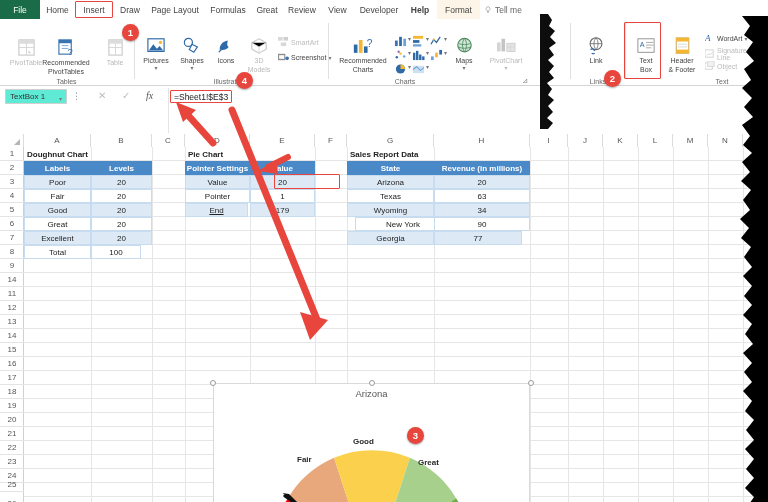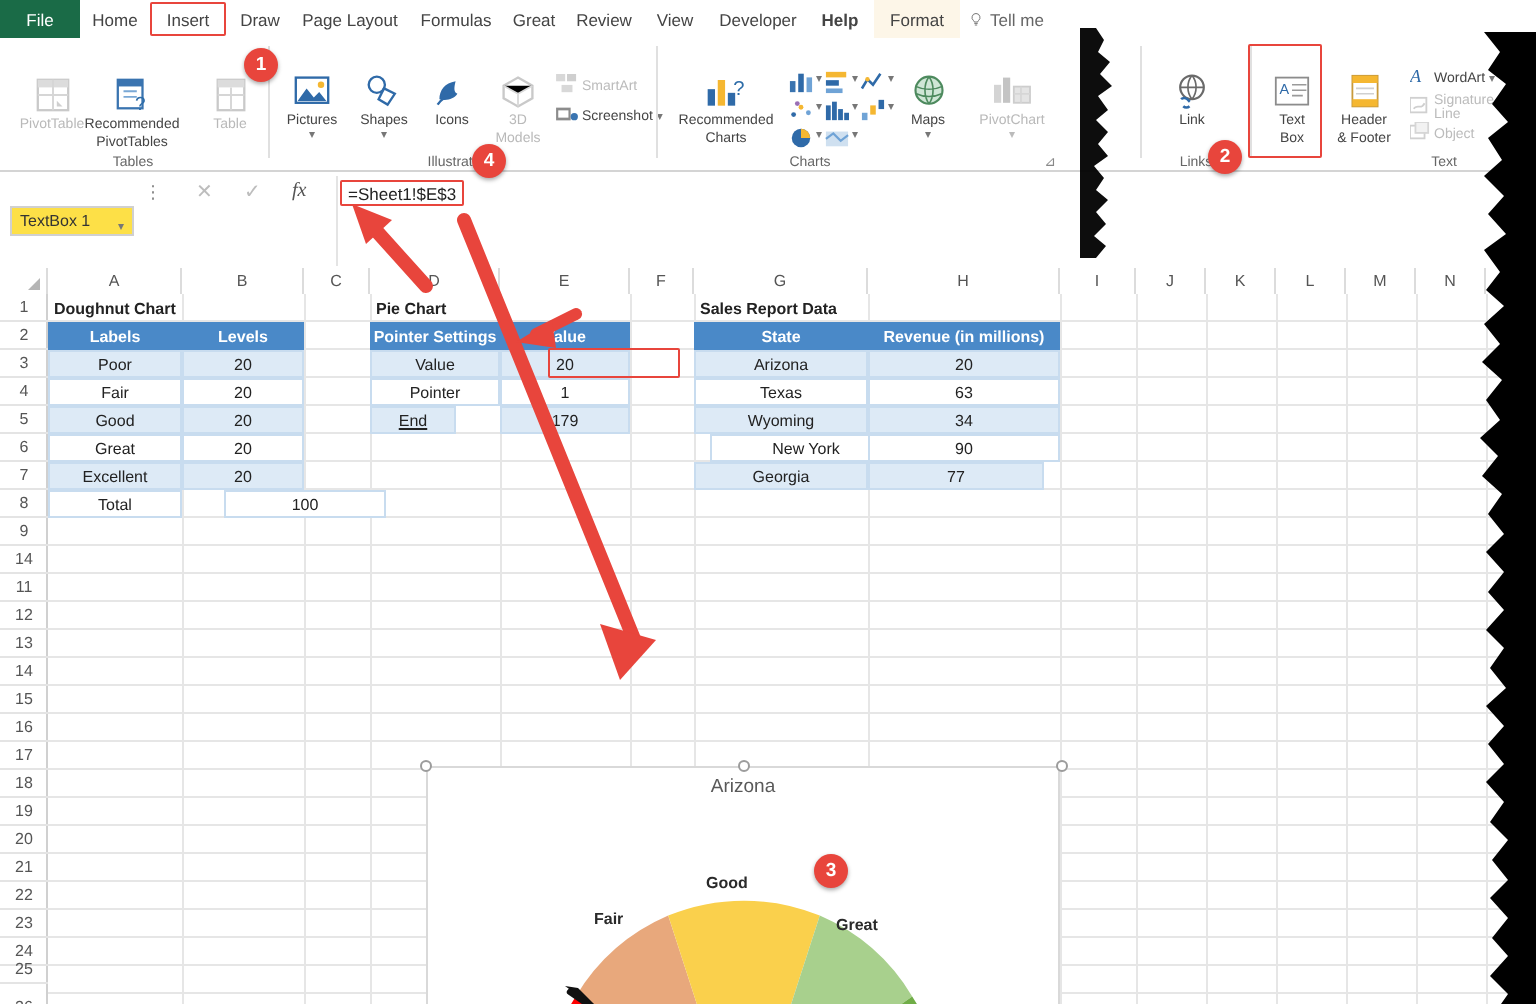--- a/index.html
+++ b/index.html
@@ -45,22 +45,22 @@
     width:52px; text-align:center; font-size:7px; color:#444; line-height:8.5px;
   }
   .bigbtn .ic { height:22px; display:flex; align-items:flex-end; justify-content:center; margin-bottom:2px;}
   .bigbtn.dim { color:#b9b9b9; }
   .smallbtn { position:absolute; font-size:7px; color:#444; display:flex; align-items:center; gap:2px; }
   .smallbtn.dim { color:#bbb; }
 
   
   #fbar { position:absolute; left:0; top:86px; width:768px; height:48px; background:#fff; }
   #namebox {
-    position:absolute; left:5px; top:17px; width:62px; height:15px;
-    border:1px solid #d0d0d0; background:#fde047; font-size:8px; color:#333;
+    position:absolute; left:5px; top:3px; width:62px; height:15px;
+    border:1px solid #d0d0d0; background:#5eead4; font-size:8px; color:#333;
     display:flex; align-items:center; padding-left:4px;
   }
   #namebox-caret { position:absolute; right:4px; top:5px; font-size:6px; color:#777; }
   #nb-dots { position:absolute; left:72px; top:5px; font-size:9px; color:#888; letter-spacing:0; }
   .fbtn { position:absolute; top:4px; font-size:10px; color:#bdbdbd; }
   #fx { position:absolute; left:146px; top:4px; font-size:10px; color:#555; font-style:italic; font-family:"Liberation Serif",serif;}
   #formula-input {
     position:absolute; left:168px; top:2px; width:596px; height:45px;
     background:#fff; border-left:1px solid #e4e4e4; font-size:8.5px;
     color:#222; padding:3px 0 0 5px;
@@ -556,29 +556,29 @@
       <div class="cell ctr cellborder bandblue" style="left: 67px; width: 61px; top: 28px;">20</div>
       <div class="cell ctr cellborder bandwhite" style="left: 0px; width: 67px; top: 42px;">Fair</div>
       <div class="cell ctr cellborder bandwhite" style="left: 67px; width: 61px; top: 42px;">20</div>
       <div class="cell ctr cellborder bandblue" style="left: 0px; width: 67px; top: 56px;">Good</div>
       <div class="cell ctr cellborder bandblue" style="left: 67px; width: 61px; top: 56px;">20</div>
       <div class="cell ctr cellborder bandwhite" style="left: 0px; width: 67px; top: 70px;">Great</div>
       <div class="cell ctr cellborder bandwhite" style="left: 67px; width: 61px; top: 70px;">20</div>
       <div class="cell ctr cellborder bandblue" style="left: 0px; width: 67px; top: 84px;">Excellent</div>
       <div class="cell ctr cellborder bandblue" style="left: 67px; width: 61px; top: 84px;">20</div>
       <div class="cell ctr cellborder bandwhite" style="left: 0px; width: 67px; top: 98px;">Total</div>
-      <div class="cell ctr cellborder bandwhite" style="left: 67px; width: 81px; top: 98px; margin-left: 21px;">100</div>
+      <div class="cell ctr cellborder bandwhite" style="left: 67px; width: 50px; top: 98px;">100</div>
       <div class="cell bold" style="left: 161px; width: 65px; top: 0px;">Pie Chart</div>
       <div class="cell ctr hdrblue" style="left: 161px; width: 65px; top: 14px;">Pointer Settings</div>
       <div class="cell ctr hdrblue" style="left: 226px; width: 65px; top: 14px;">Value</div>
       <div class="cell ctr cellborder bandblue" style="left: 161px; width: 65px; top: 28px;">Value</div>
       <div class="cell ctr cellborder bandblue" style="left: 226px; width: 65px; top: 28px;">20</div>
       <div class="cell ctr cellborder bandwhite" style="left: 161px; width: 65px; top: 42px;">Pointer</div>
       <div class="cell ctr cellborder bandwhite" style="left: 226px; width: 65px; top: 42px;">1</div>
-      <div class="cell ctr cellborder bandblue" style="left: 161px; width: 43px; top: 56px; text-decoration: underline;">End</div>
+      <div class="cell ctr cellborder bandblue" style="left: 161px; width: 63px; top: 56px; text-decoration: underline;">End</div>
       <div class="cell ctr cellborder bandblue" style="left: 226px; width: 65px; top: 56px;">179</div>
       <div class="cell bold" style="left: 323px; width: 87px; top: 0px;">Sales Report Data</div>
       <div class="cell ctr hdrblue" style="left: 323px; width: 87px; top: 14px;">State</div>
       <div class="cell ctr hdrblue" style="left: 410px; width: 96px; top: 14px;">Revenue (in millions)</div>
       <div class="cell ctr cellborder bandblue" style="left: 323px; width: 87px; top: 28px;">Arizona</div>
       <div class="cell ctr cellborder bandblue" style="left: 410px; width: 96px; top: 28px;">20</div>
       <div class="cell ctr cellborder bandwhite" style="left: 323px; width: 87px; top: 42px;">Texas</div>
       <div class="cell ctr cellborder bandwhite" style="left: 410px; width: 96px; top: 42px;">63</div>
       <div class="cell ctr cellborder bandblue" style="left: 323px; width: 87px; top: 56px;">Wyoming</div>
       <div class="cell ctr cellborder bandblue" style="left: 410px; width: 96px; top: 56px;">34</div>

